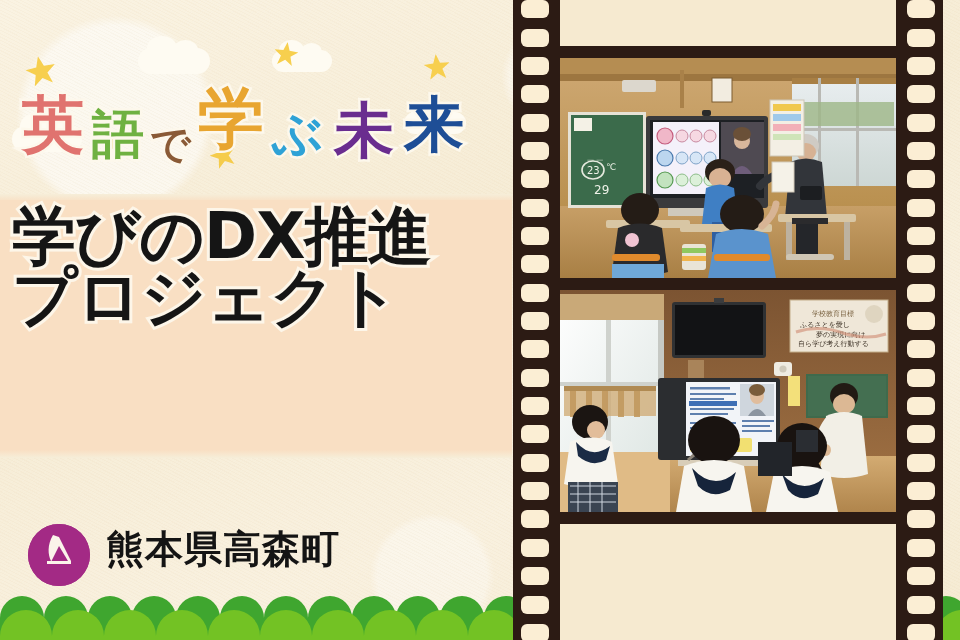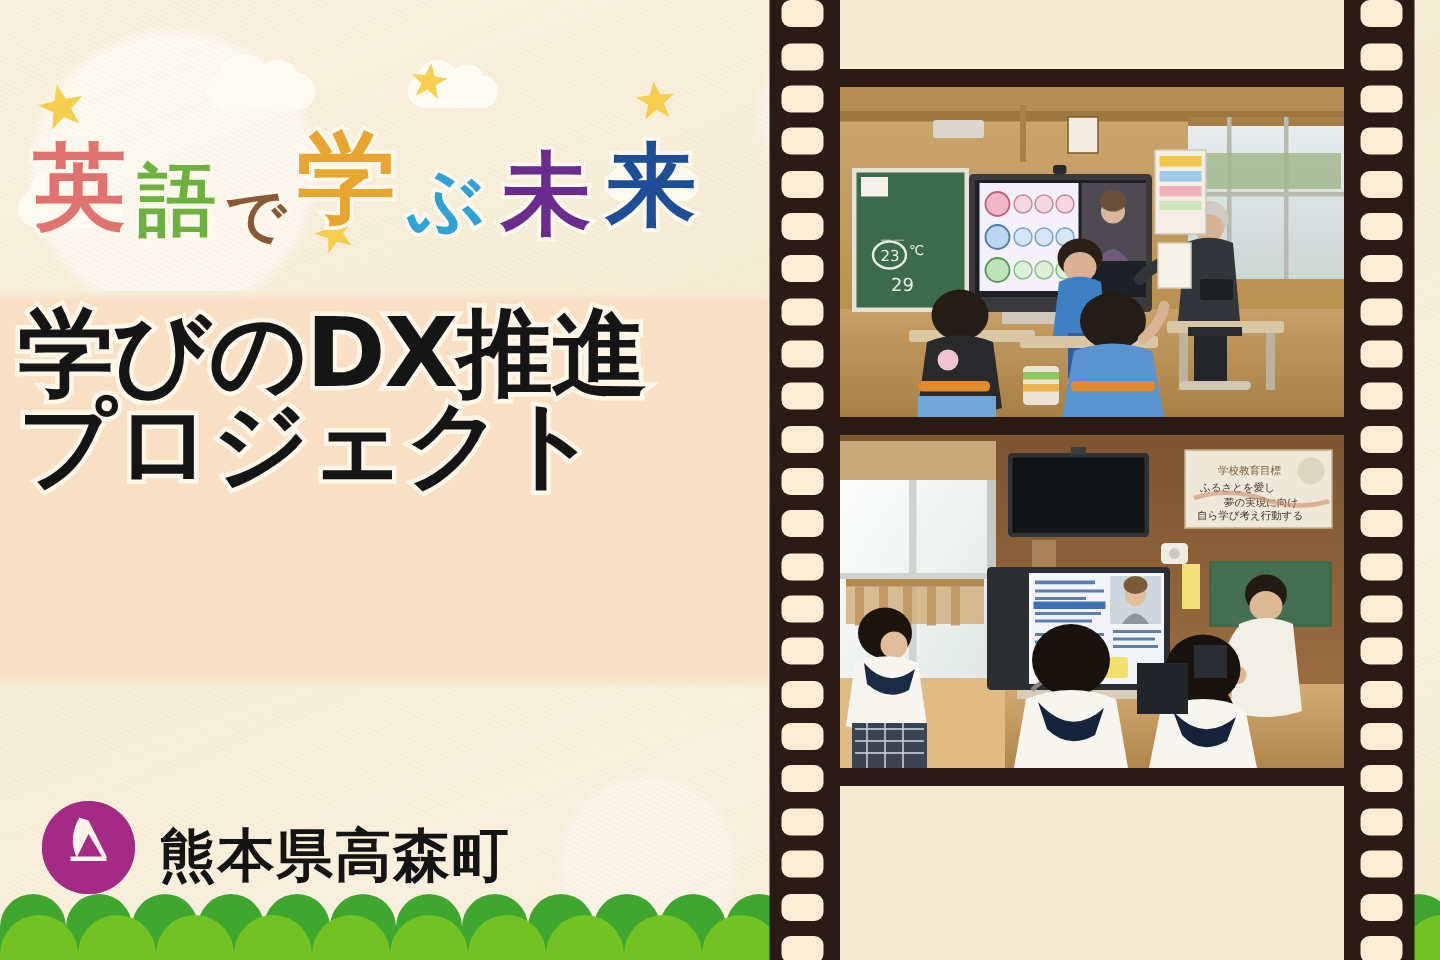--- a/index.html
+++ b/index.html
@@ -47,21 +47,21 @@
   .title .ln{font-weight:700;font-size:64px;line-height:.96;color:#151515;
       letter-spacing:-1px;white-space:nowrap;
       -webkit-text-stroke:6px #fdf6e9;paint-order:stroke fill;
       font-family:"DejaVu Sans","Liberation Sans",sans-serif;}
   .subtitle{position:absolute;left:14px;top:388px;width:500px;
       font-weight:700;font-size:30px;color:#151515;white-space:nowrap;
       -webkit-text-stroke:4px #fdf6e9;paint-order:stroke fill;
       font-family:"DejaVu Sans","Liberation Sans",sans-serif;}
 
   
-  .muni{position:absolute;left:28px;top:524px;height:72px;display:flex;align-items:flex-end;gap:16px;}
+  .muni{position:absolute;left:28px;top:524px;height:72px;display:flex;align-items:flex-start;gap:16px;}
   .logomark{position:relative;width:62px;height:62px;border-radius:50%;
             background:#a32a85;flex:0 0 auto;}
   .muni .name{font-weight:700;font-size:38px;color:#141414;white-space:nowrap;
       letter-spacing:1px;font-family:"DejaVu Sans","Liberation Sans",sans-serif;}
 
   
   .grass{position:absolute;left:0;bottom:0;width:960px;height:70px;overflow:hidden;}
   .grassback{position:absolute;left:0;bottom:0;width:960px;height:46px;}
   .grassfront{position:absolute;left:0;bottom:0;width:960px;height:34px;}
 

